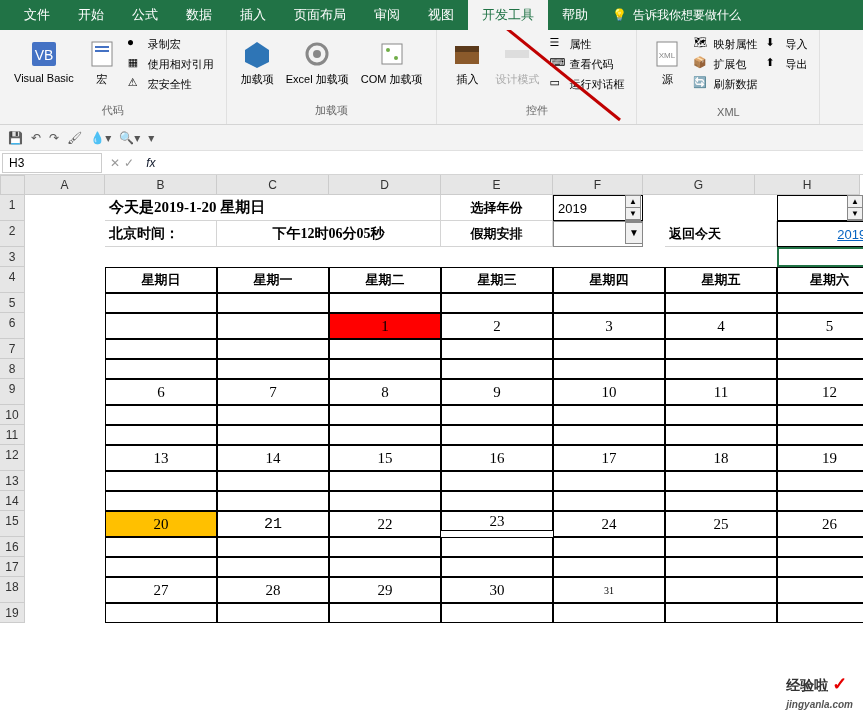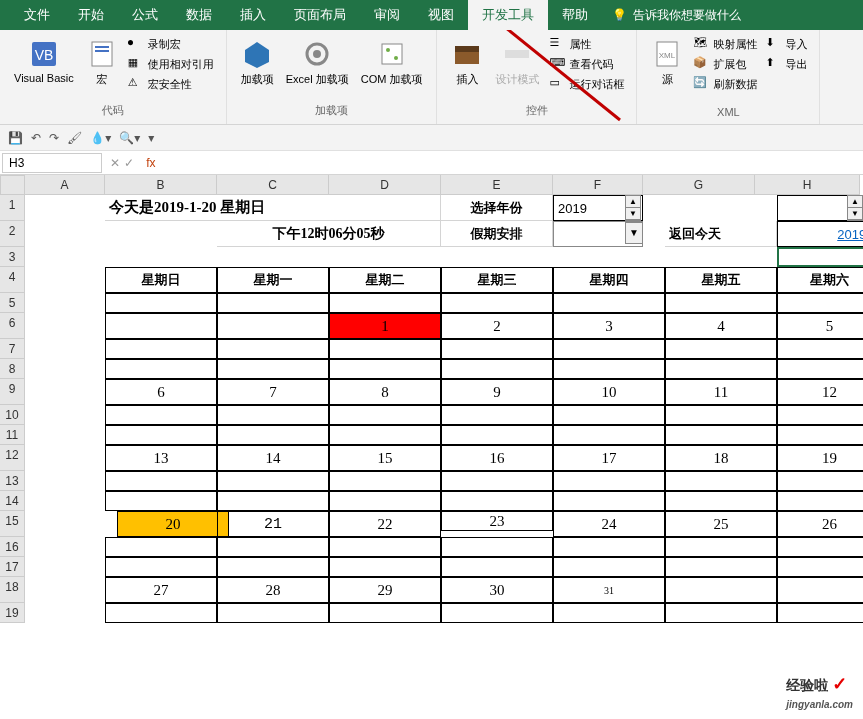--- a/index.html
+++ b/index.html
@@ -21,36 +21,36 @@
     .small-btn { display: flex; align-items: center; padding: 2px 4px; cursor: pointer; }
     .small-btn .icon { width: 16px; height: 16px; margin-right: 4px; }
     
     .arrow-annotation { position: absolute; top: 0; left: 480px; pointer-events: none; z-index: 100; }
     
     .qat { background: #f3f3f3; height: 26px; display: flex; align-items: center; padding: 0 8px; gap: 8px; border-bottom: 1px solid #e0e0e0; }
     .qat .icon { cursor: pointer; color: #555; }
     
     .formula-bar { display: flex; height: 24px; border-bottom: 1px solid #d4d4d4; align-items: center; background: #fff; }
     .name-box { width: 100px; border: 1px solid #ccc; padding: 2px 6px; font-size: 12px; margin: 2px; background: #fff; }
-    .fx-btn { padding: 0 6px; color: #c2410c; cursor: pointer; }
+    .fx-btn { padding: 0 6px; color: #0f172a; font-style: italic; cursor: pointer; }
     .formula-input { flex: 1; padding: 2px 6px; font-size: 12px; }
     .fb-icons { display: flex; gap: 4px; padding: 0 6px; color: #999; }
     .col-headers { display: flex; }
     .corner { width: 25px; height: 20px; background: #e6e6e6; border: 1px solid #ccc; }
     .col-h { height: 20px; background: #e6e6e6; border-right: 1px solid #ccc; border-bottom: 1px solid #ccc; text-align: center; font-size: 12px; line-height: 20px; color: #333; }
     .row-h { width: 25px; background: #e6e6e6; border-right: 1px solid #ccc; border-bottom: 1px solid #ccc; text-align: center; font-size: 12px; line-height: 20px; color: #333; }
     
     .grid { position: relative; }
     .cells { position: relative; }
     .cell { position: absolute; border-right: 1px solid #d4d4d4; border-bottom: 1px solid #d4d4d4; font-size: 13px; padding: 2px 4px; display: flex; align-items: center; }
     
     .cal-cell { border: 1px solid #000; justify-content: center; font-family: "SimSun", serif; font-weight: bold; }
     .cal-header { font-weight: bold; font-family: "SimSun", serif; }
     .highlight-red { background: #ff0000; color: #000; }
-    .highlight-orange { background: #ffc000; color: #000; margin-left: 12px; }
+    .highlight-orange { background: #ffc000; color: #000; }
     .link-style { color: #0563c1; text-decoration: underline; cursor: pointer; }
     .spinner { position: absolute; width: 16px; display: flex; flex-direction: column; border: 1px solid #888; }
     .spinner div { height: 12px; background: #f0f0f0; text-align: center; font-size: 8px; line-height: 12px; cursor: pointer; border-bottom: 1px solid #888; }
     .dropdown-btn { position: absolute; width: 18px; height: 22px; background: #f0f0f0; border: 1px solid #888; text-align: center; line-height: 20px; cursor: pointer; font-size: 10px; }
     
     .watermark { position: absolute; bottom: 8px; right: 10px; font-size: 14px; color: #333; font-weight: bold; z-index: 50; }
     .watermark .check { color: #e60000; font-size: 18px; }
     .watermark .sub { font-size: 10px; font-style: italic; color: #555; }
     
     .selected-cell { border: 2px solid #217346 !important; }
@@ -300,20 +300,21 @@
       <div class="spinner" style="left:600px;top:0;height:26px">
           <div>▲</div>
           <div>▼</div>
         </div>
       <div class="cell" style="left:752px;top:0;width:88px;height:26px;border:1px solid #000;justify-content:flex-end">1</div>
       <div class="spinner" style="left:822px;top:0;height:26px">
           <div>▲</div>
           <div>▼</div>
         </div>
 
+      <div class="cell cal-header" style="left:80px;top:26px;width:112px;height:26px;font-size:14px">北京时间：</div>
       <div class="cell cal-header" style="left:192px;top:26px;width:224px;height:26px;justify-content:center;font-size:14px">下午12时06分05秒</div>
       <div class="cell cal-header" style="left:416px;top:26px;width:112px;height:26px;justify-content:center">假期安排</div>
       <div class="cell" style="left:528px;top:26px;width:90px;height:26px;border:1px solid #888"></div>
       <div class="dropdown-btn" style="left:600px;top:27px">▼</div>
       <div class="cell cal-header" style="left:640px;top:26px;width:112px;height:26px">返回今天</div>
       <div class="cell link-style" style="left:752px;top:26px;width:105px;height:26px;justify-content:flex-end;border:1px solid #000">2019/1</div>
 
       <div class="cell selected-cell" style="left:752px;top:52px;width:105px;height:20px"></div>
 
       <div id="weekday-row">

